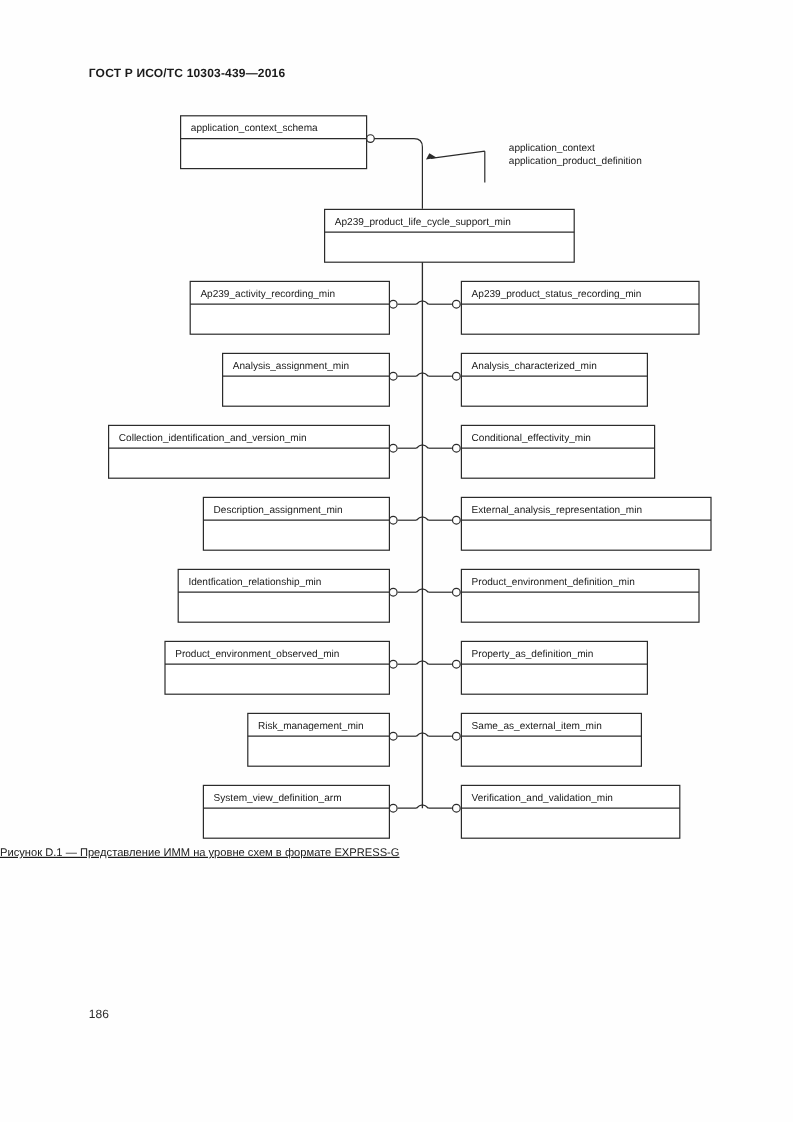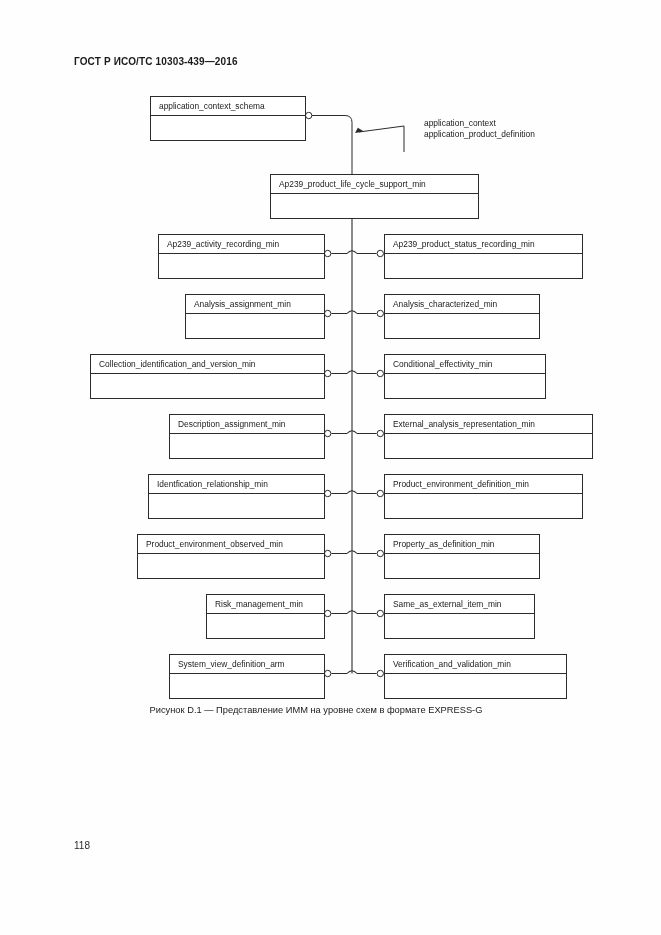--- a/index.html
+++ b/index.html
@@ -75,23 +75,23 @@
   svg.diagram .anno-label {
     font-family: "Liberation Sans", sans-serif;
     font-size: 8.4px;
     fill: #1a1a1a;
   }
   .figure-caption {
     position: absolute;
     left: 0;
     top: 705px;
     width: 632px;
-    text-align: center;
     font-size: 9.3px;
     color: #1a1a1a;
+    text-decoration: underline;
   }
   .page-number {
     position: absolute;
     left: 74px;
     top: 840px;
     font-size: 10px;
     color: #2b2b2b;
   }
 </style>
 </head>
@@ -242,15 +242,15 @@
             <rect x="384.5" y="568.5" width="182" height="44" class="box-rect"></rect>
             <line x1="384.5" y1="587.5" x2="566.5" y2="587.5" class="divider"></line>
             <text x="393" y="581.4" class="box-label">Verification_and_validation_min</text>
           </g>
         </g>
     </svg>
   </div>
 
   <div class="figure-caption">Рисунок D.1 — Представление ИММ на уровне схем в формате EXPRESS-G</div>
 
-  <div class="page-number">118</div>
+  <div class="page-number">186</div>
 
 </div>
 
 </body></html>

